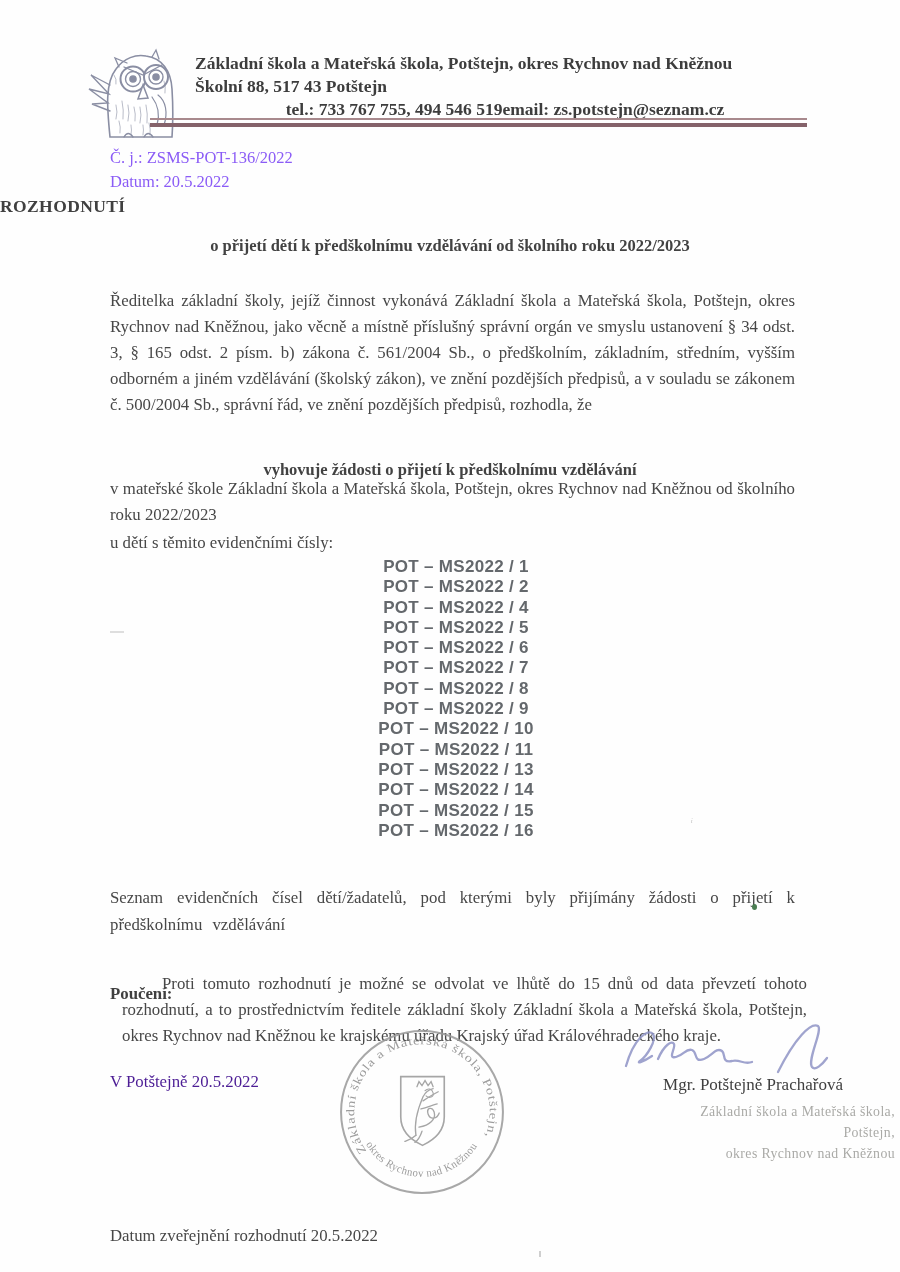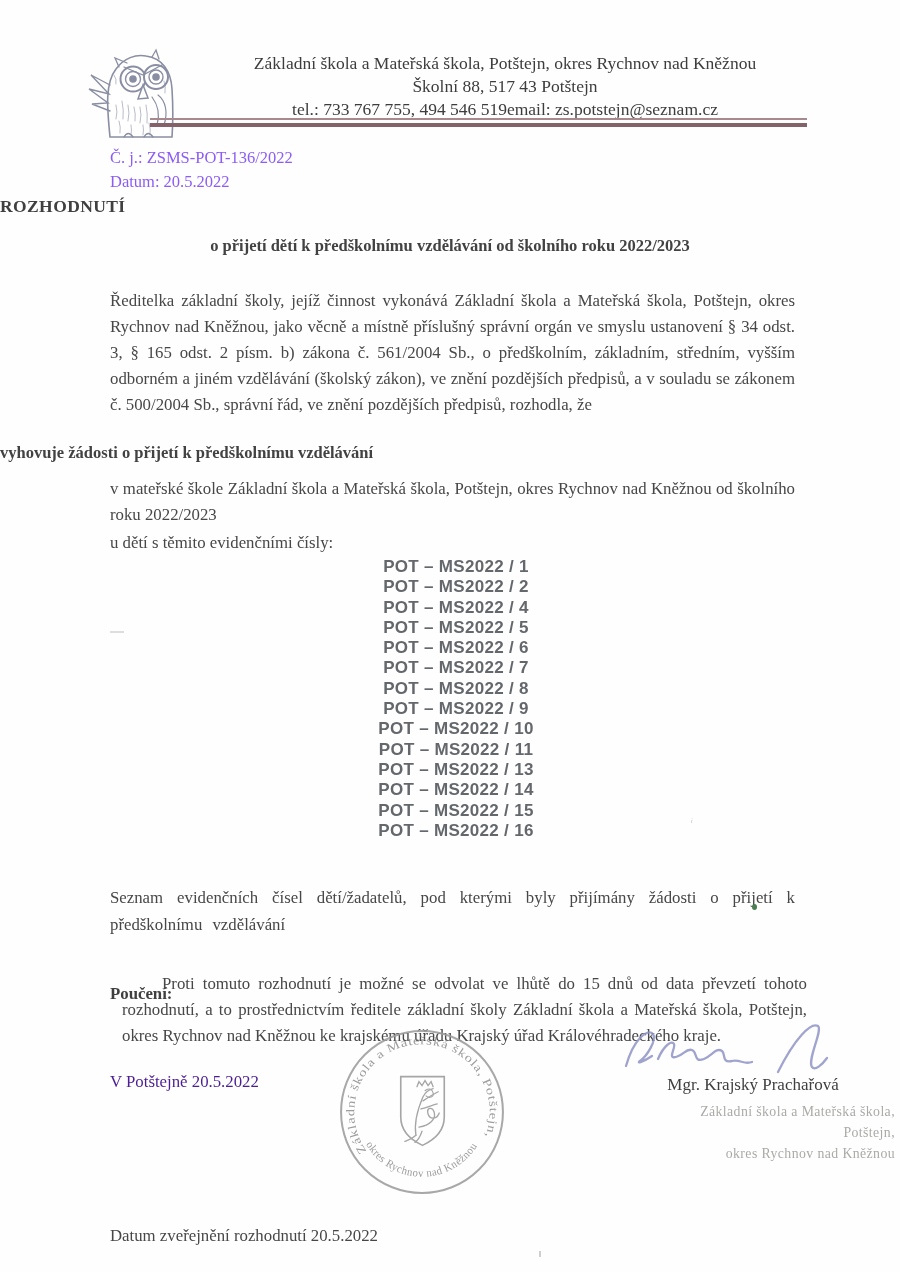--- a/index.html
+++ b/index.html
@@ -3,35 +3,35 @@
 <meta charset="utf-8">
 <style>
   html,body{margin:0;padding:0;background:#e8e8e8;}
   .page{
     position:relative;width:900px;height:1272px;background:#fefefe;
     margin:0 auto;overflow:hidden;
     font-family:"Liberation Serif", serif;color:#454545;
   }
   .abs{position:absolute;}
   
-  .hdr-text{left:195px;width:620px;top:52px;text-align:center;
-    font-weight:normal;color:#3d3d3d;font-size:17.5px;line-height:23px;}
+  .hdr-text{left:195px;width:620px;top:52px;
+    font-weight:bold;color:#3d3d3d;font-size:17.5px;line-height:23px;}
   .hdr-contact{display:flex;justify-content:center;}
   .rule-top{left:150px;width:657px;top:118px;height:2px;background:#a8898d;}
   .rule-bottom{left:150px;width:657px;top:123px;height:4px;background:#85626a;}
   
   .meta{left:110px;top:146px;font-size:16.5px;line-height:24px;color:#8b5cf6;}
   .title{left:0;width:884px;top:196px;text-align:left;font-weight:bold;
     font-size:17.5px;color:#404040;letter-spacing:.4px;}
   .subtitle{left:0;width:900px;top:236px;text-align:center;font-weight:bold;
     font-size:16.5px;color:#424242;}
   .para{left:110px;width:685px;font-size:16.8px;color:#474747;
     text-align:justify;line-height:26px;}
   .p1{top:272px;margin-top:16px;}
-  .verdict{left:0;width:900px;top:443px;font-weight:bold;
+  .verdict{left:0;width:900px;top:460px;text-align:center;font-weight:bold;
     font-size:16.5px;color:#424242;}
   .p2{top:476px;}
   .list-intro{left:110px;top:533px;font-size:16.8px;color:#474747;}
   .ev-list{left:0;width:912px;top:557px;text-align:center;
     font-family:"Liberation Sans", sans-serif;font-weight:bold;
     font-size:17px;line-height:20.3px;color:#64686c;letter-spacing:.3px;}
   .p3{top:884px;line-height:27px;word-spacing:6px;}
   .heading{left:110px;top:984px;font-weight:bold;font-size:16.8px;color:#3f3f3f;font-family:Liberation Serif, serif;}
   .p4{top:971px;text-indent:40px;line-height:25.8px;margin-left:12px;}
   .place-date{left:110px;top:1072px;font-size:16.8px;color:#4c1d95;}
@@ -166,21 +166,21 @@
   <div class="abs" style="left:612px;top:1016px;width:250px;height:62px;">
     <svg width="250" height="62" viewBox="0 0 250 62">
       <g fill="none" stroke="#8f94c6" stroke-width="2.3" stroke-linecap="round" opacity="0.85">
         <path d="M14,50 C22,22 36,12 41,18 C45,24 35,40 28,45 C24,48 31,46 40,40"></path>
         <path d="M46,43 C52,29 60,24 62,28 C64,32 55,43 64,41 C72,39 74,32 80,34 C86,36 81,47 92,43 C100,40 104,31 110,35 C114,38 109,47 120,45 C128,43 132,49 140,46"></path>
         <path d="M166,56 C183,22 199,6 206,10 C211,14 195,44 200,51 C203,55 210,49 215,42"></path>
       </g>
     </svg>
   </div>
 
-  <div class="abs signer-name">Mgr. Krajský Prachařová</div>
+  <div class="abs signer-name">Mgr. Potštejně Prachařová</div>
 
   <div class="abs side-stamp">
     <div>Základní škola a Mateřská škola,</div>
     <div>Potštejn,</div>
     <div>okres Rychnov nad Kněžnou</div>
   </div>
 
   <div class="abs publication">Datum zveřejnění rozhodnutí 20.5.2022</div>
 
   <div class="abs artifact-p">ᵢ</div>

